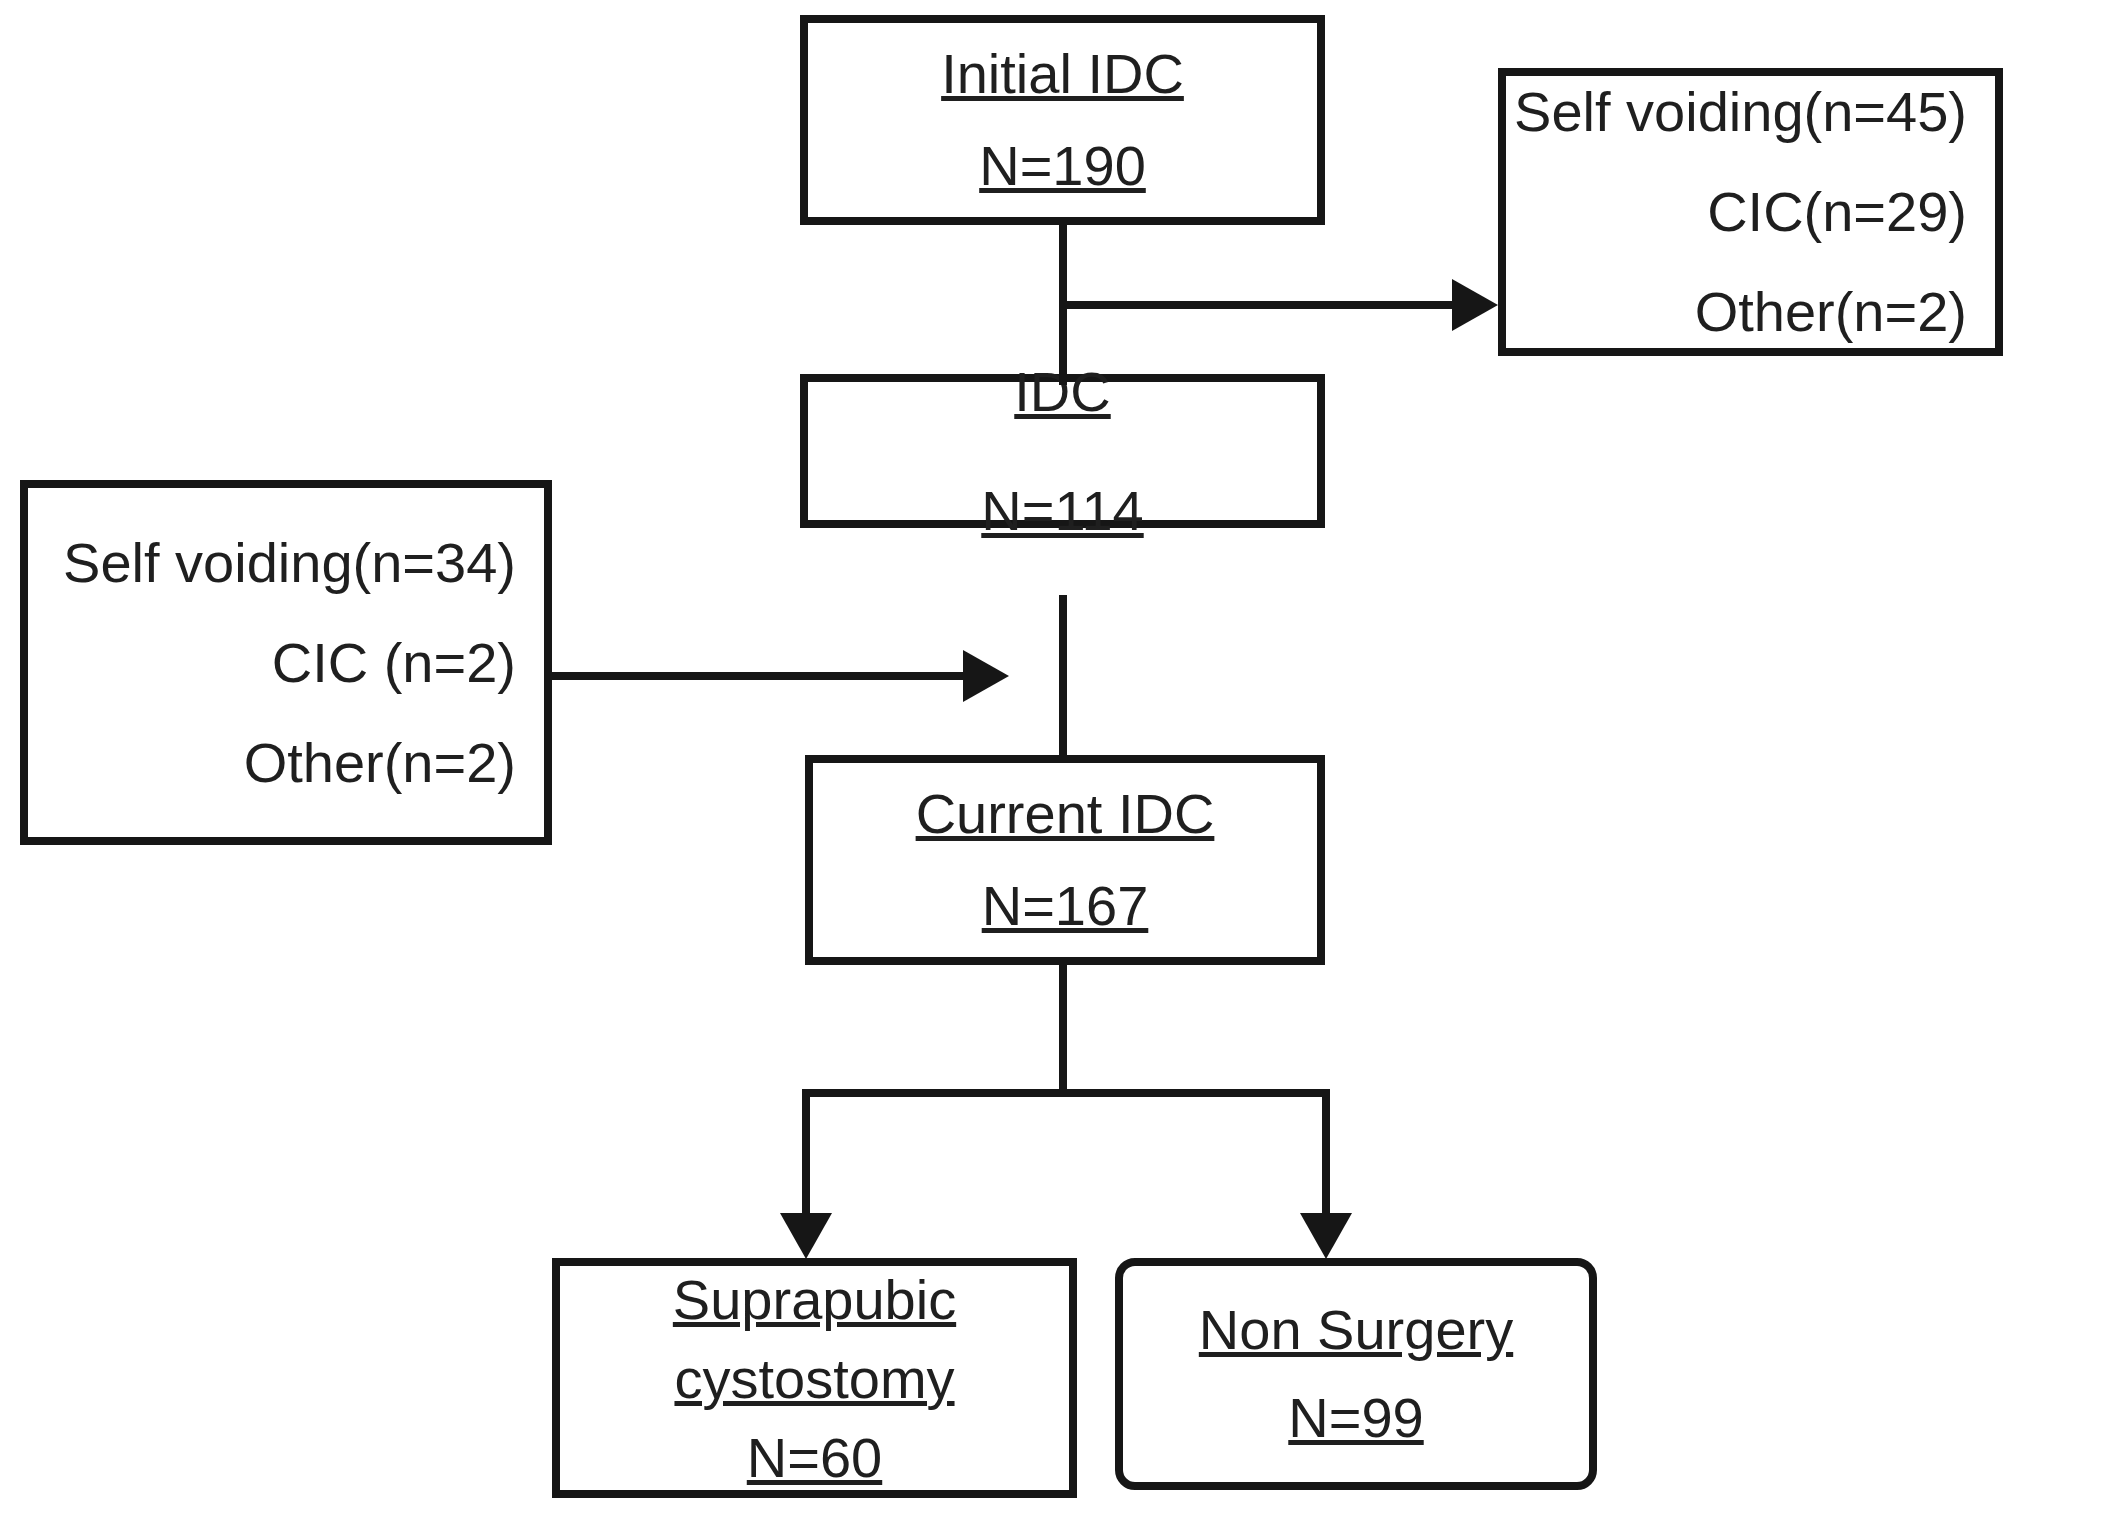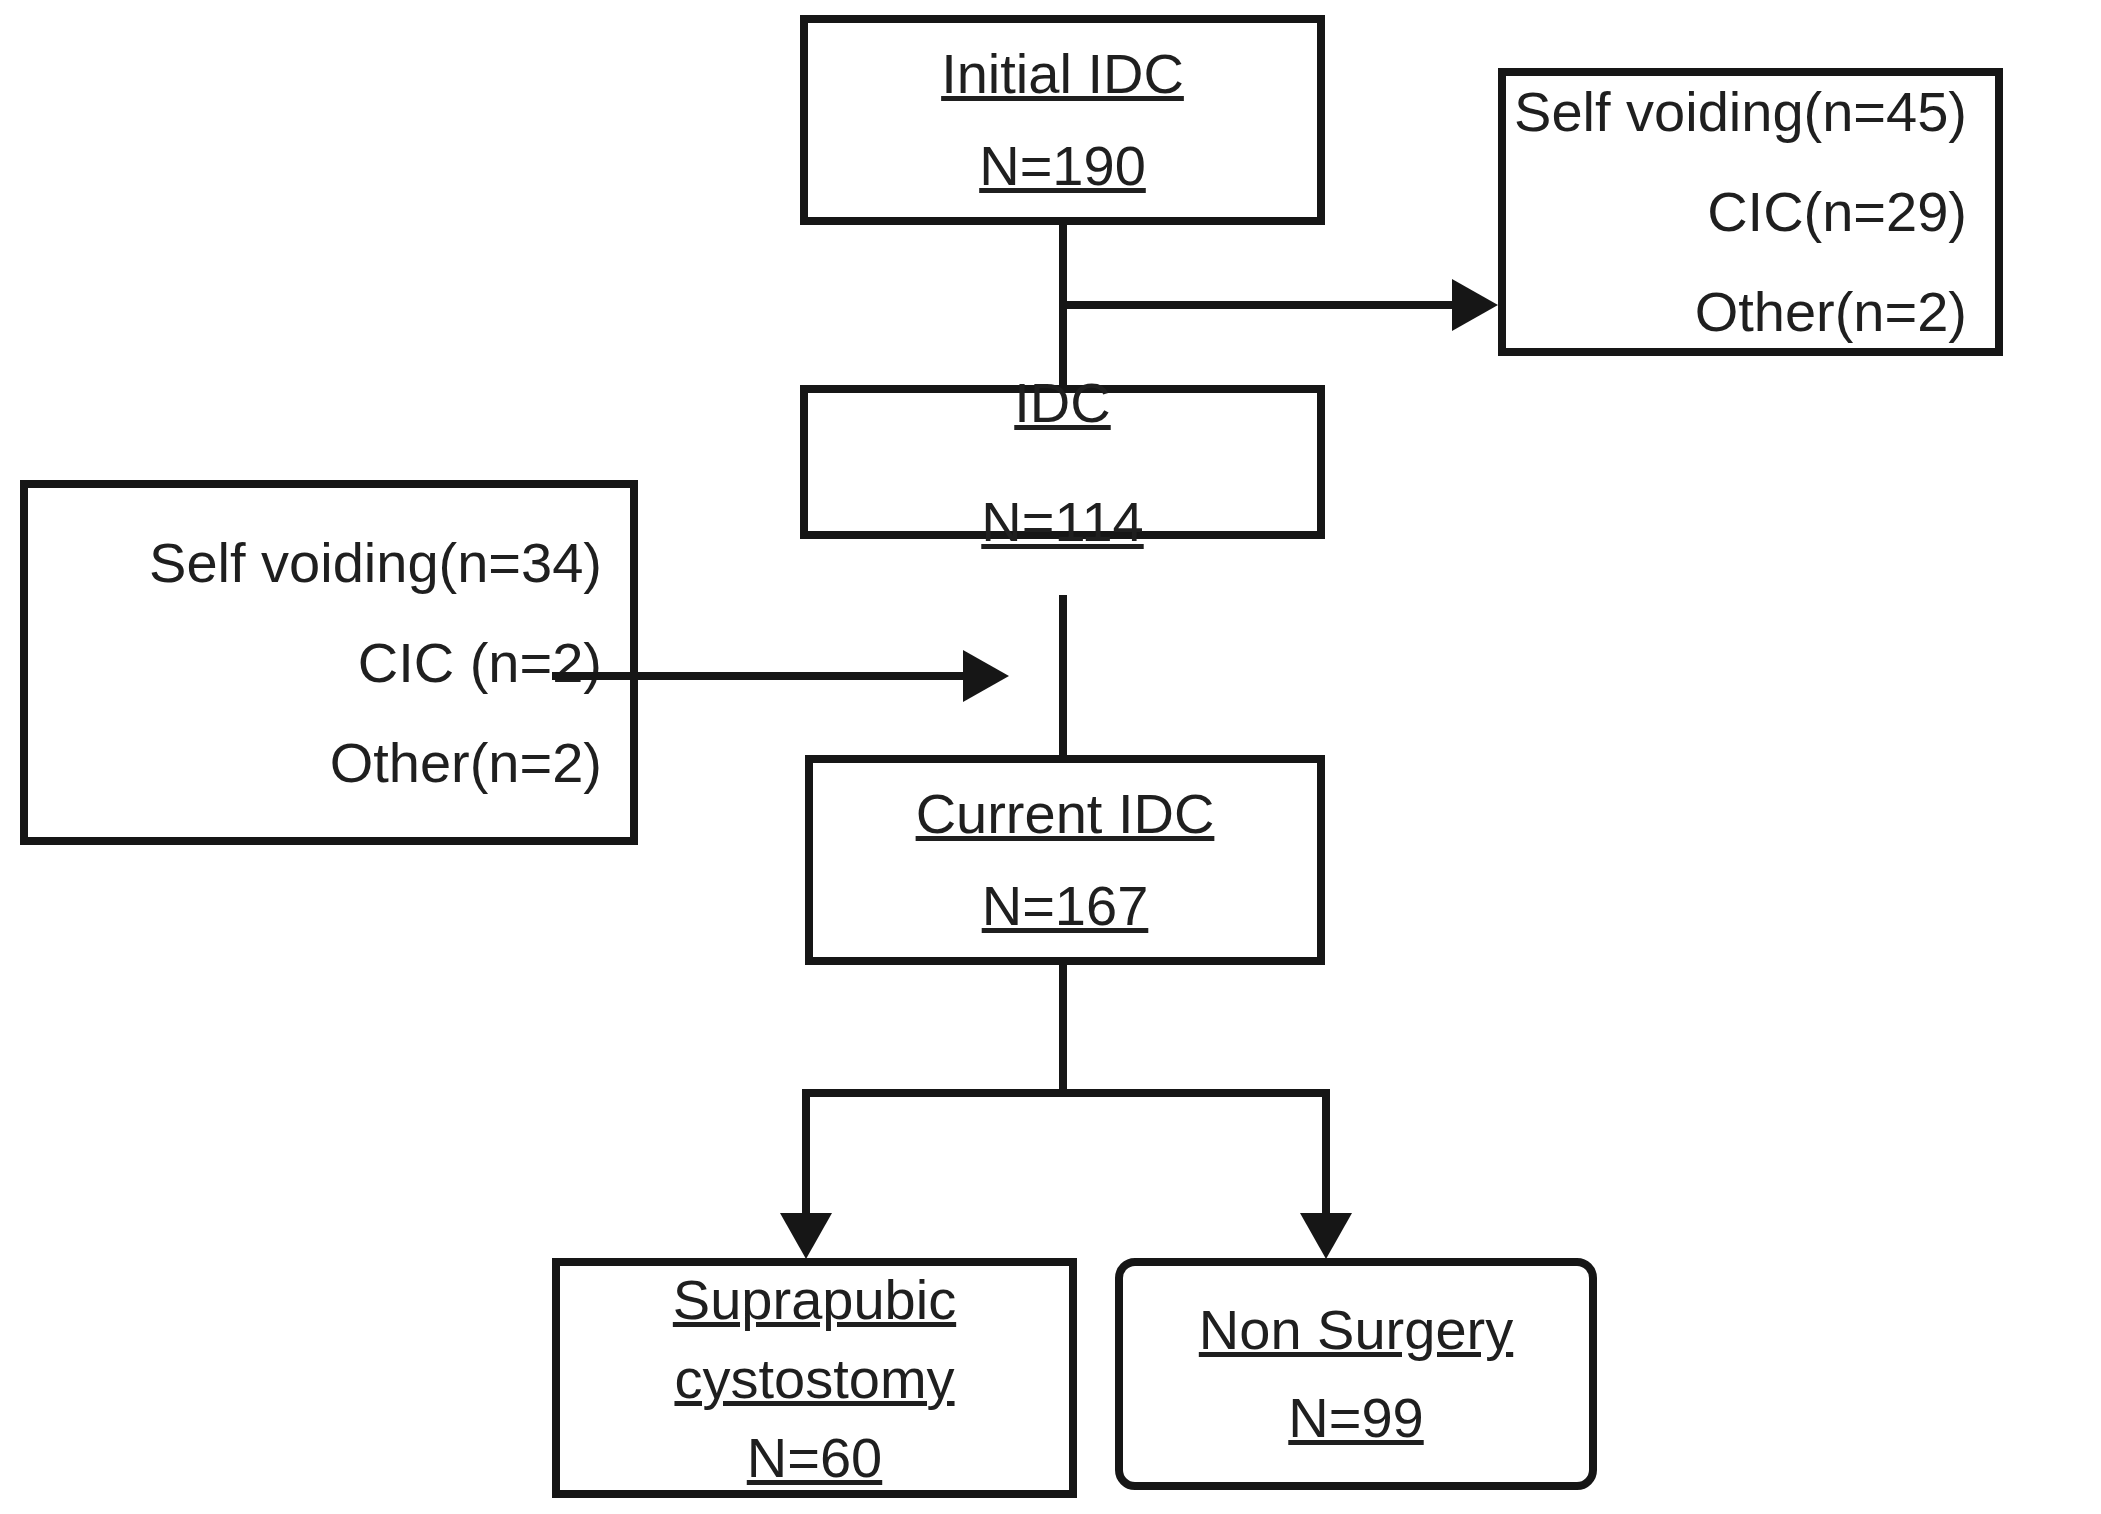--- a/index.html
+++ b/index.html
@@ -52,26 +52,26 @@
     <span class="line">Initial IDC</span>
     <span class="line">N=190</span>
   </div>
 
   <div class="node right" style="left:1498px;top:68px;width:505px;height:288px;">
     <span class="line">Self voiding(n=45)</span>
     <span class="line">CIC(n=29)</span>
     <span class="line">Other(n=2)</span>
   </div>
 
-  <div class="node center" style="left:800px;top:385px;width:525px;height:154px;gap:27px;">
+  <div class="node center" style="left:800px;top:374px;width:525px;height:154px;gap:27px;">
     <span class="line">IDC</span>
     <span class="line">N=114</span>
   </div>
 
-  <div class="node right" style="left:20px;top:480px;width:618px;height:365px;">
+  <div class="node right" style="left:20px;top:480px;width:532px;height:365px;">
     <span class="line">Self voiding(n=34)</span>
     <span class="line">CIC (n=2)</span>
     <span class="line">Other(n=2)</span>
   </div>
 
   <div class="node center" style="left:805px;top:755px;width:520px;height:210px;">
     <span class="line">Current IDC</span>
     <span class="line">N=167</span>
   </div>
 

